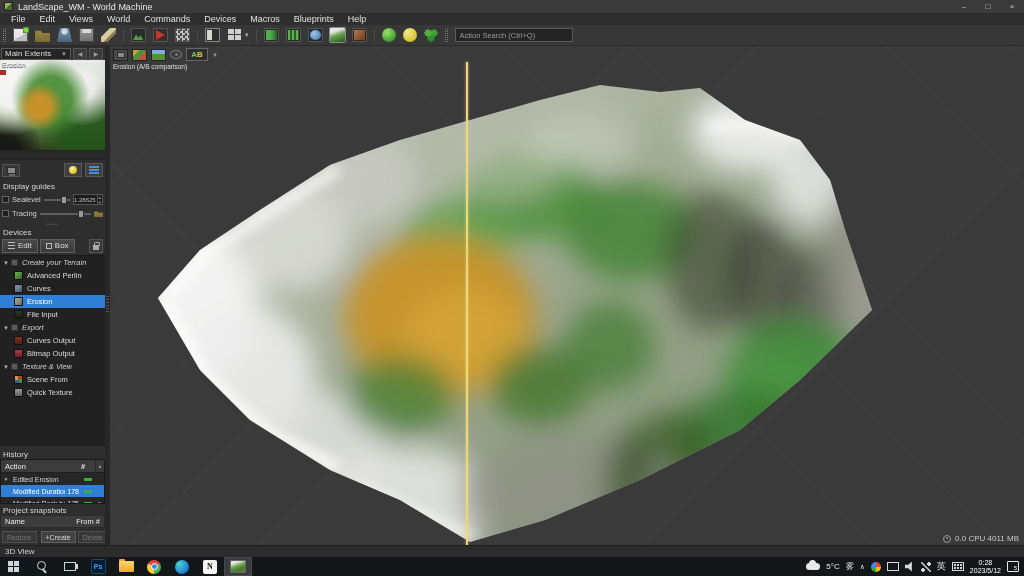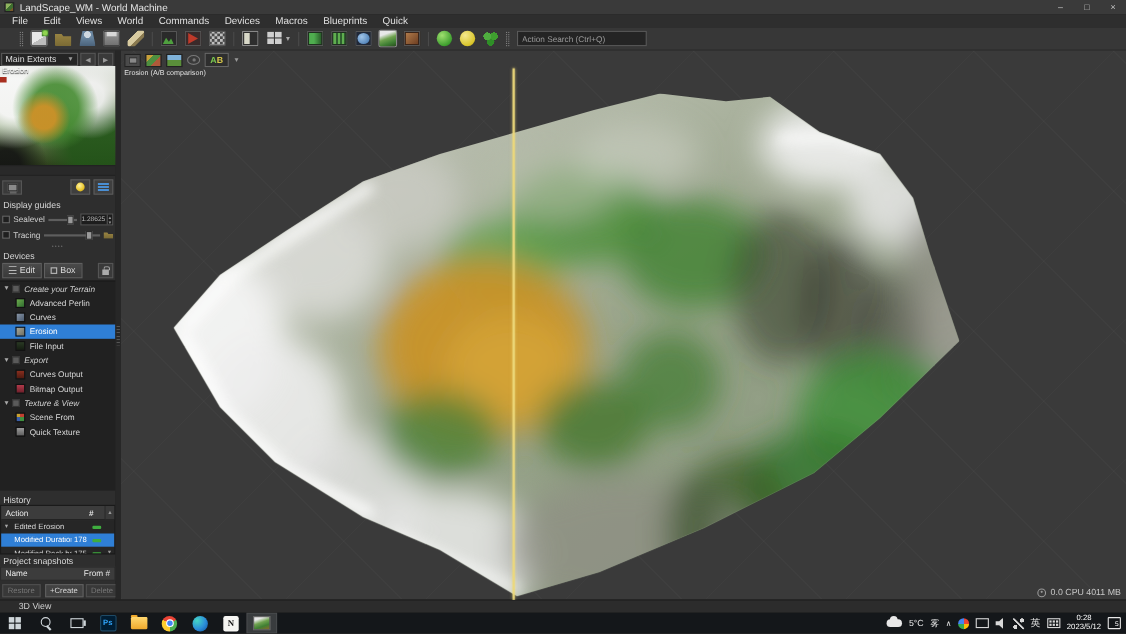--- a/index.html
+++ b/index.html
@@ -10,21 +10,21 @@
 .titlebar{position:absolute;top:0;left:0;right:0;height:13px;background:#3a3a3a;display:flex;align-items:center;padding-left:4px;font-size:9px;color:#e6e6e6}
 .app-icon{width:9px;height:9px;margin-right:5px;background:linear-gradient(135deg,#8fb45f 0 45%,#3f6f2f 45% 75%,#7a5a2a 75%);border:1px solid #222;flex:none}
 .win-controls{margin-left:auto;display:flex;height:13px}
 .win-controls .wbtn{width:24px;text-align:center;font-size:8px;color:#c8c8c8;line-height:13px}
 
 
 .menubar{position:absolute;top:13px;left:0;right:0;height:12px;background:#2e2e2e;display:flex;align-items:center;font-size:9px;color:#e0e0e0;padding-left:4px}
 .menubar .mitem{padding:0 7px;line-height:12px}
 
 
-.toolbar{position:absolute;top:25px;left:0;right:0;height:21px;background:#373737;display:flex;align-items:center;gap:7px;padding-left:18px;border-bottom:1px solid #2a2a2a}
+.toolbar{position:absolute;top:25px;left:0;right:0;height:21px;background:#373737;display:flex;align-items:center;gap:7px;padding-left:3px;border-bottom:1px solid #2a2a2a}
 .tb-handle{width:3px;height:13px;border-left:1px dotted #808080;border-right:1px dotted #808080;flex:none}
 .tb-sep{width:1px;height:13px;background:#4a4a4a;flex:none}
 .tbi{width:15px;height:14px;flex:none;position:relative;border-radius:1px}
 .tb-new{background:linear-gradient(150deg,#e8e8e8 55%,#bdbdbd 55%);box-shadow:inset 0 0 0 1px #555}
 .tb-new::after{content:"";position:absolute;right:-1px;top:-1px;width:6px;height:6px;background:radial-gradient(circle,#8fd44f 40%,#3f7f2f 75%)}
 .tb-open{background:linear-gradient(#a08a46,#7a6a34);clip-path:polygon(0 20%,40% 20%,50% 35%,100% 35%,100% 100%,0 100%)}
 .tb-build{background:radial-gradient(circle at 50% 25%,#cfd8e0 0 22%,transparent 26%),linear-gradient(#6a86a0 40%,#4a627a);clip-path:polygon(20% 0,80% 0,100% 100%,0 100%)}
 .tb-save{background:linear-gradient(#9a9a9a,#6f6f6f);box-shadow:inset 0 0 0 1px #444}
 .tb-save::after{content:"";position:absolute;left:3px;top:1px;width:9px;height:4px;background:#d8d8d8}
 .tb-pen{background:linear-gradient(135deg,transparent 30%,#d8cba0 32% 55%,#8a7a50 57% 70%,transparent 72%)}
@@ -173,21 +173,21 @@
 .ab-btn{width:22px;height:13px;background:#2e2e2e;border:1px solid #666;display:flex;align-items:center;justify-content:center;font-size:8px;font-weight:bold}
 .ab-btn .a{color:#7ac74f}
 .ab-btn .b{color:#d8c84a}
 .ab-caret{font-size:6px;color:#999}
 .vp-label{position:absolute;top:17px;left:3px;font-size:6.5px;color:#e0e0e0}
 .cpu-status{position:absolute;right:5px;bottom:2px;display:flex;align-items:center;gap:4px;font-size:8px;color:#c8c8c8}
 .gear{width:8px;height:8px;border:1.5px solid #999;border-radius:50%;position:relative}
 .gear::after{content:"";position:absolute;left:1.5px;top:1.5px;width:2px;height:2px;background:#999;border-radius:50%}
 
 
-.statusbar{position:absolute;left:0;right:0;top:545px;height:12px;background:#2c2c2c;border-top:1px solid #1e1e1e;display:flex;align-items:center;font-size:8px;color:#cfcfcf;padding-left:17px}
+.statusbar{position:absolute;left:0;right:0;top:545px;height:12px;background:#2c2c2c;border-top:1px solid #1e1e1e;display:flex;align-items:center;font-size:8px;color:#cfcfcf;padding-left:5px}
 
 
 .taskbar{position:absolute;left:0;right:0;top:557px;height:19px;background:#14171a;display:flex;align-items:center}
 .tb-apps{display:flex;align-items:center;height:100%}
 .app-slot{width:28px;height:100%;display:flex;align-items:center;justify-content:center}
 .app-slot.active{background:rgba(255,255,255,.16);box-shadow:inset 0 0 0 1px rgba(255,255,255,.08)}
 .i-start{width:12px;height:12px;display:grid;grid-template-columns:5px 5px;grid-template-rows:5px 5px;gap:1px}
 .i-start b{background:#cfd6da}
 .i-search{width:12px;height:12px;position:relative}
 .i-search::before{content:"";position:absolute;width:7px;height:7px;border:1.5px solid #cfd6da;border-radius:50%;left:1px;top:0}
@@ -235,21 +235,21 @@
 
 <div class="menubar">
   <span class="mitem">File</span>
   <span class="mitem">Edit</span>
   <span class="mitem">Views</span>
   <span class="mitem">World</span>
   <span class="mitem">Commands</span>
   <span class="mitem">Devices</span>
   <span class="mitem">Macros</span>
   <span class="mitem">Blueprints</span>
-  <span class="mitem">Quick</span>
+  <span class="mitem">Help</span>
 </div>
 
 <div class="toolbar">
   <span class="tb-handle"></span>
   <span class="tbi tb-new"></span>
   <span class="tbi tb-open"></span>
   <span class="tbi tb-build"></span>
   <span class="tbi tb-save"></span>
   <span class="tbi tb-pen"></span>
   <span class="tb-sep"></span>

